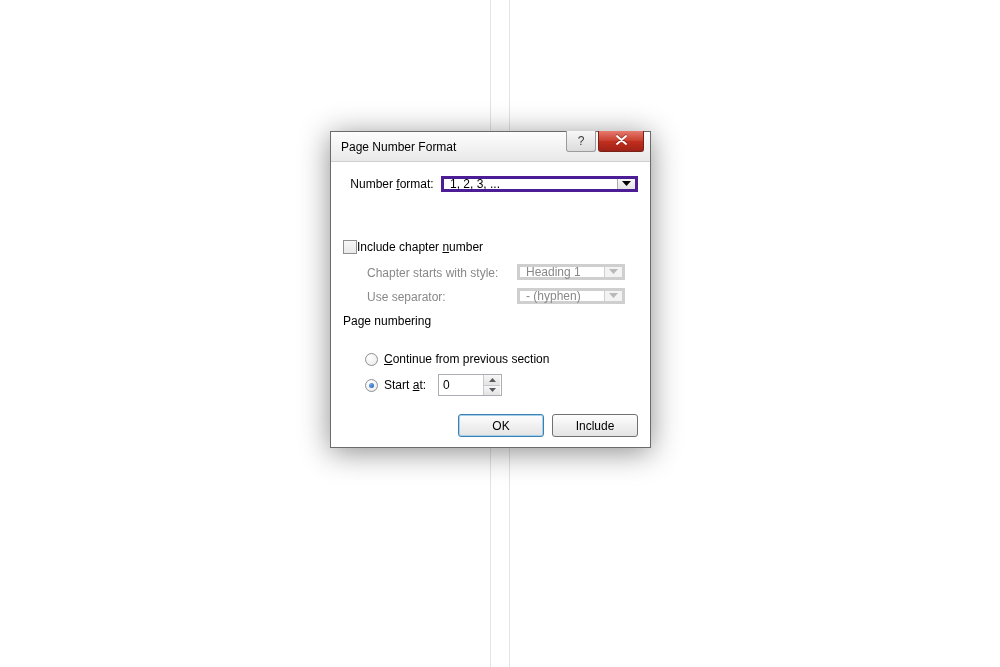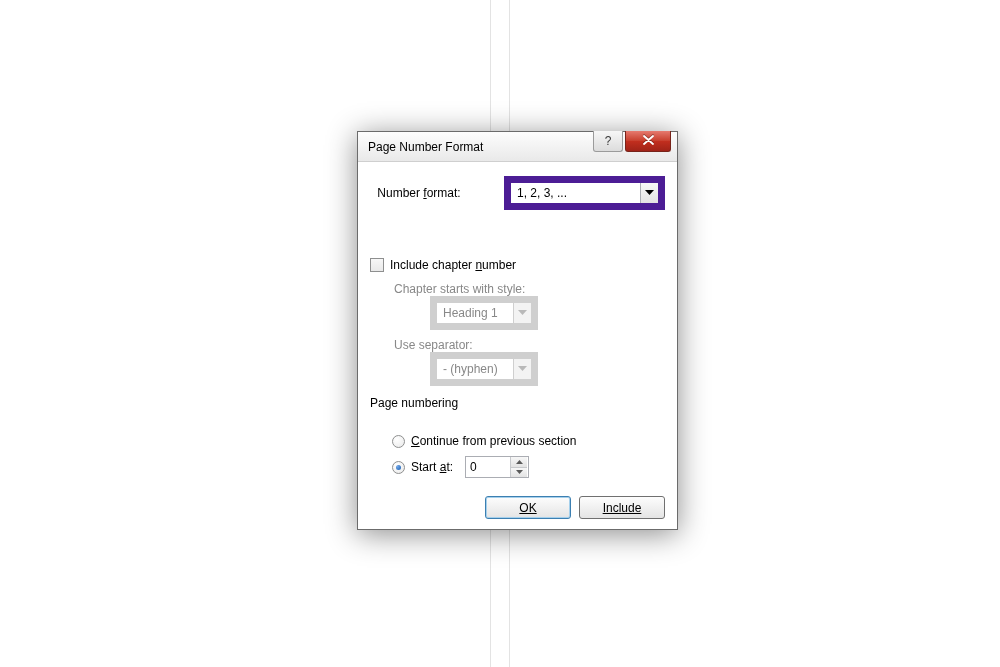--- a/index.html
+++ b/index.html
@@ -21,21 +21,21 @@
     bottom: 0;
     width: 20px;
     left: 490px; 
     background: #fff;
     border-left: 1px solid #e3e3e3;
     border-right: 1px solid #e3e3e3;
   }
 
   .dialog {
     position: absolute;
-    left: 357px;
+    left: 330px;
     top: 131px;
     width: 321px;
     background: #7dd3fc;
     border: 1px solid #6b6b6b;
     box-shadow: 0 4px 28px rgba(0,0,0,.45);
   }
 
   .titlebar {
     height: 30px;
     background: linear-gradient(#fdfdfd, #e9e9e9);
@@ -90,27 +90,26 @@
     background: #fff;
   }
 
   .row { display: flex; align-items: center; }
   .label { color: #000; }
 
   .nf-row { margin-bottom: 12px; }
   .nf-row .label { width: 98px; text-align: center; }
   .combo {
     flex: 1;
-    height: 34px;
-    border: 7px solid #4c1d95;
+    height: 16px;
+    border: 3px solid #4c1d95;
     background: #fff;
     display: flex;
     align-items: center;
     position: relative;
-    margin-left: 36px;
   }
   .combo .value {
     flex: 1;
     padding: 0 6px;
     font-size: 12px;
   }
   .combo .arrow {
     width: 18px;
     height: 100%;
     border-left: 1px solid #abadb3;
@@ -118,29 +117,29 @@
     display: flex;
     align-items: center;
     justify-content: center;
   }
   .combo .arrow svg { display:block; }
 
   .combo.disabled { border-color: #cfcfcf; color: #888; }
   .combo.disabled .arrow { border-left-color: #cfcfcf; background: #f3f3f3; }
   .combo.disabled .value { color: #888; }
 
-  .checkbox-row { display:flex; gap:6px; margin-bottom: 10px; margin-top: 48px; }
+  .checkbox-row { display:flex; margin-bottom: 10px; margin-top: 48px; }
   .checkbox {
     width: 14px; height: 14px;
     border: 1px solid #8e8f8f;
     background: linear-gradient(#f7f7f7,#e9e9e9);
   }
 
   .chapter-block { padding-left: 24px; margin-bottom: 10px; }
-  .chapter-block .crow { display:flex; align-items:flex-start; margin-bottom: 8px; flex-direction: column;}
+  .chapter-block .crow { display:flex; align-items:flex-end; margin-bottom: 8px;}
   .chapter-block .clabel { width: 150px; color: #888; }
   .chapter-block .cvalue { color: #888; }
   .chapter-block .combo { width: 108px; flex: none; }
 
   .group-label { margin: 2px 0 8px 0; color: #000; }
   .pn-block { padding-left: 22px; margin-top: 24px; }
   .radio-row { display:flex; align-items:center; gap:6px; margin-bottom: 8px; }
   .radio {
     width: 13px; height: 13px;
     border: 1px solid #8e8f8f;
@@ -183,21 +182,20 @@
     display:flex; justify-content:flex-end; gap:8px;
     margin-top: 18px;
   }
   .btn {
     width: 86px; height: 23px;
     border: 1px solid #707070;
     background: linear-gradient(#fdfdfd,#e4e4e4);
     display:flex; align-items:center; justify-content:center;
     font-family: inherit; font-size: 12px;
     border-radius: 3px;
-    text-decoration: underline;
   }
   .btn.default {
     border-color: #3c7fb1;
     box-shadow: inset 0 0 0 1px #a5d0ec;
   }
 
   .u { text-decoration: underline; }
 </style>
 </head>
 <body>

